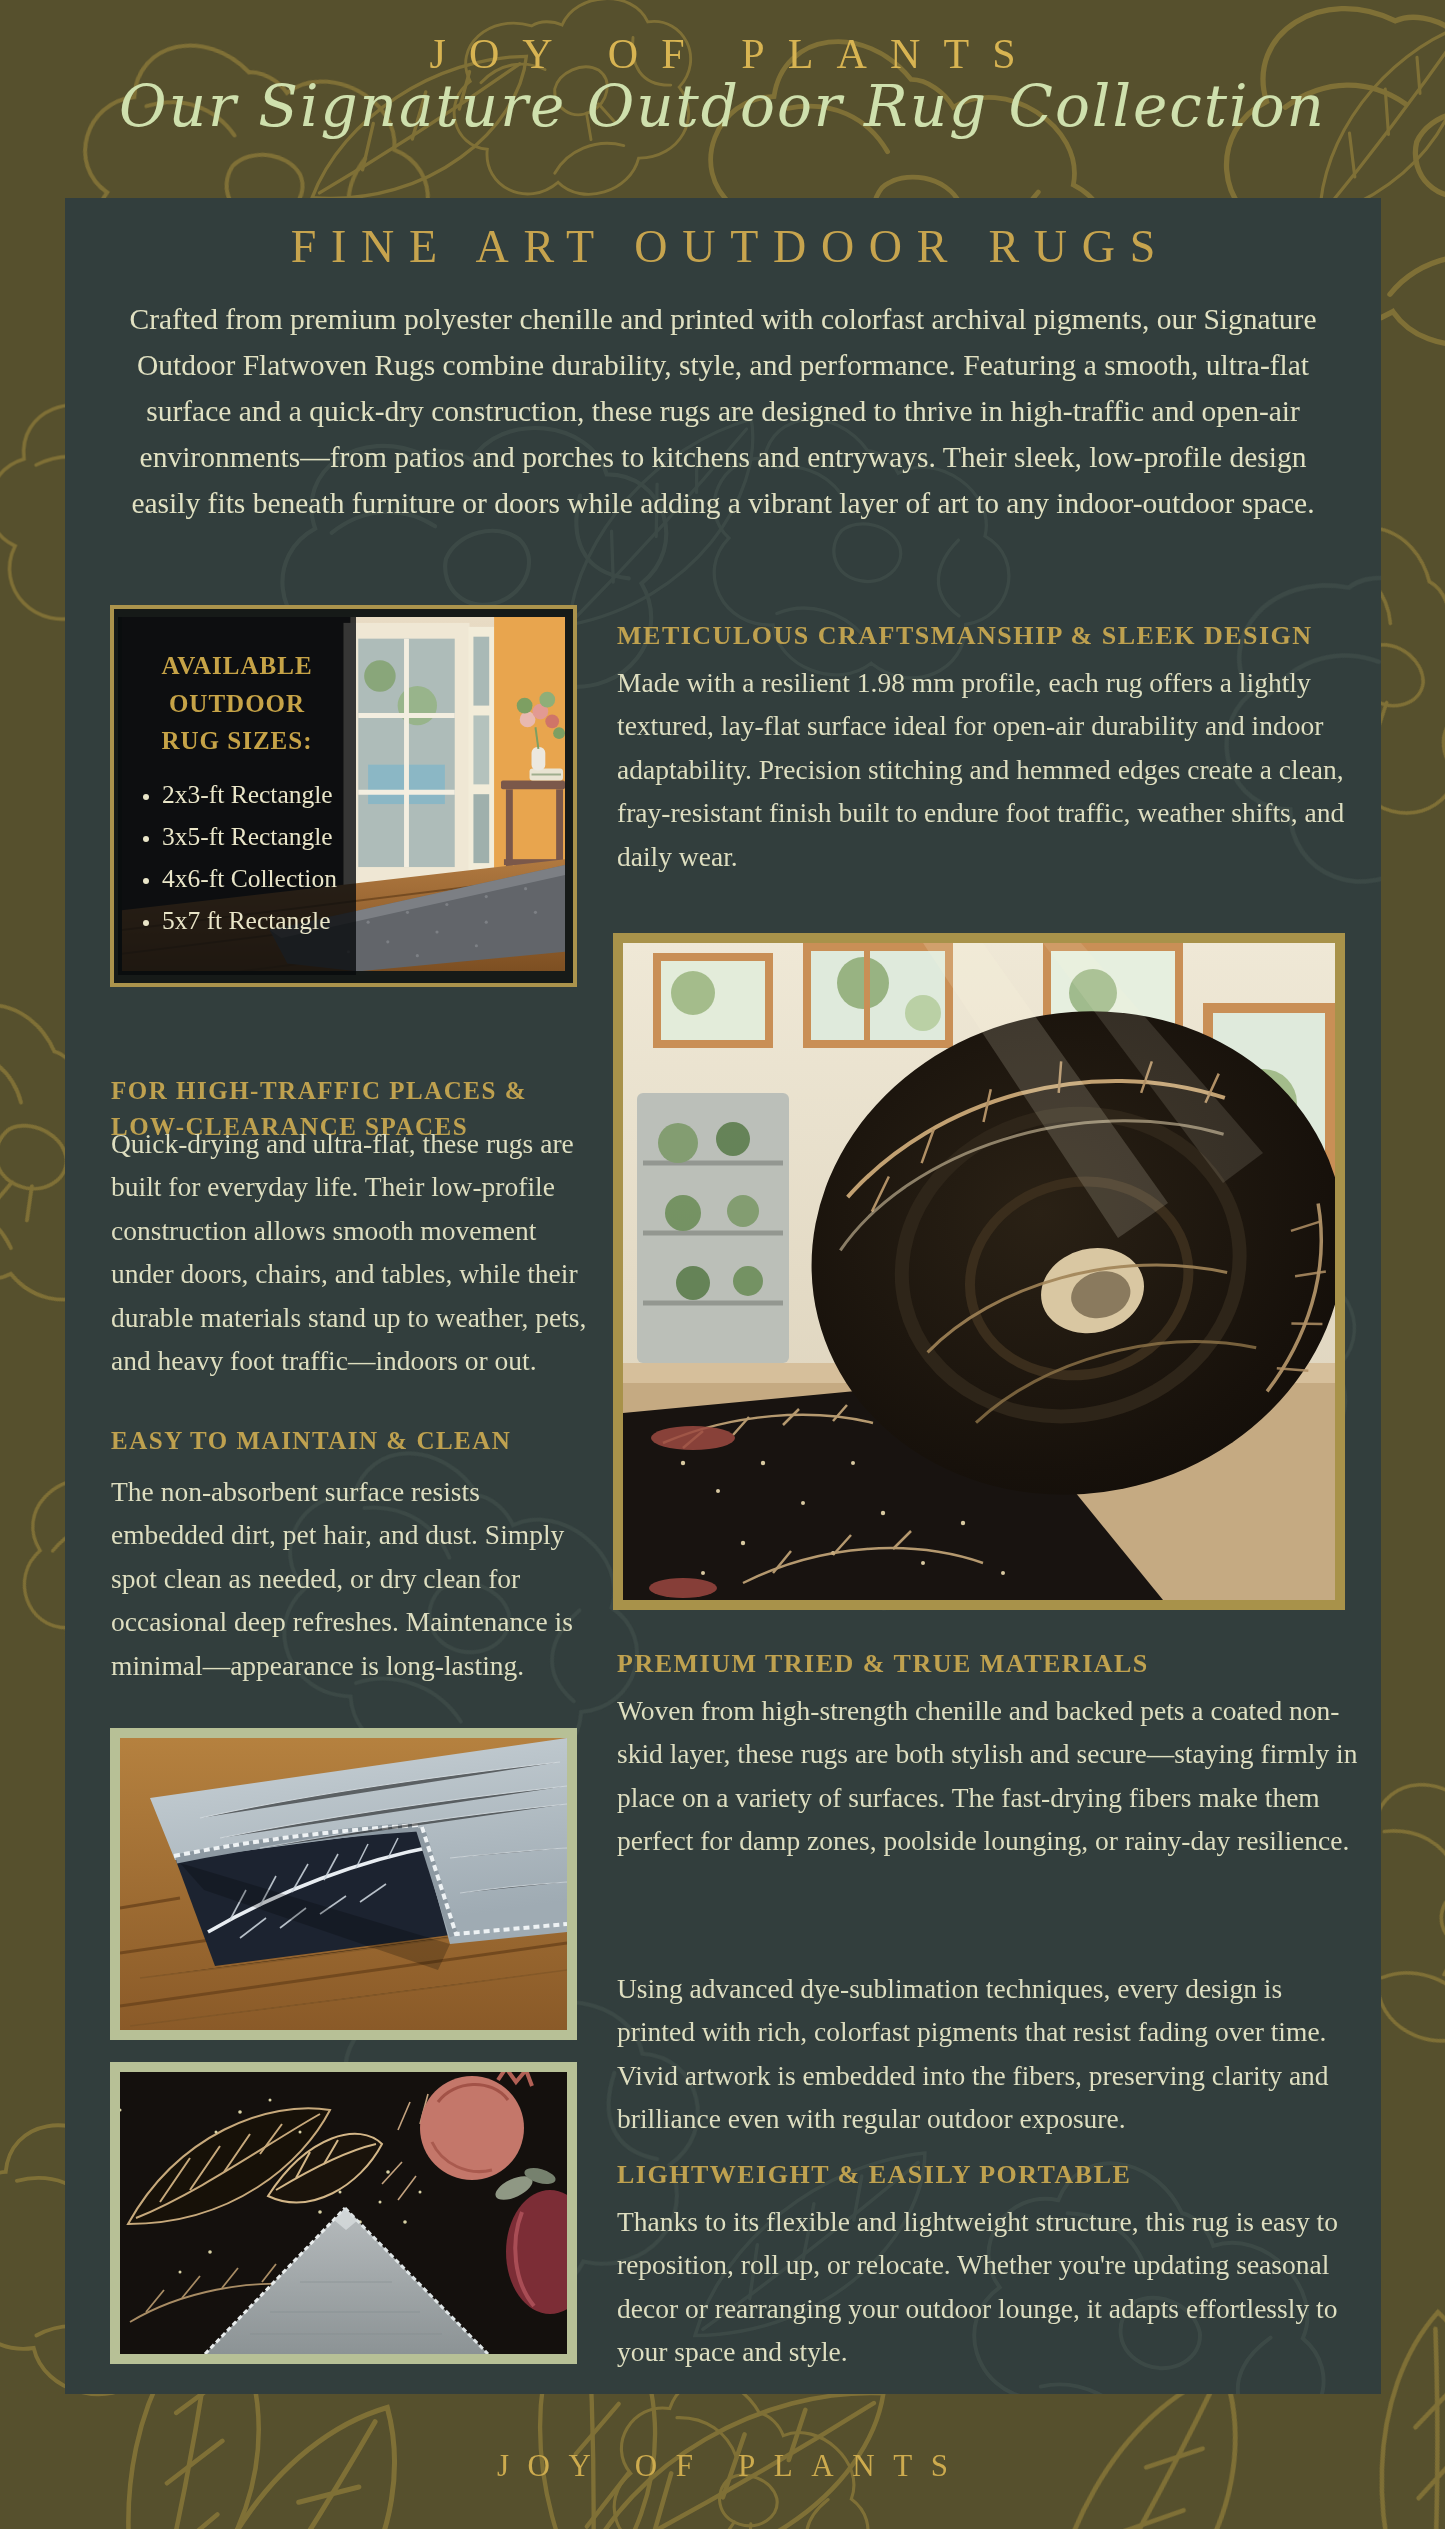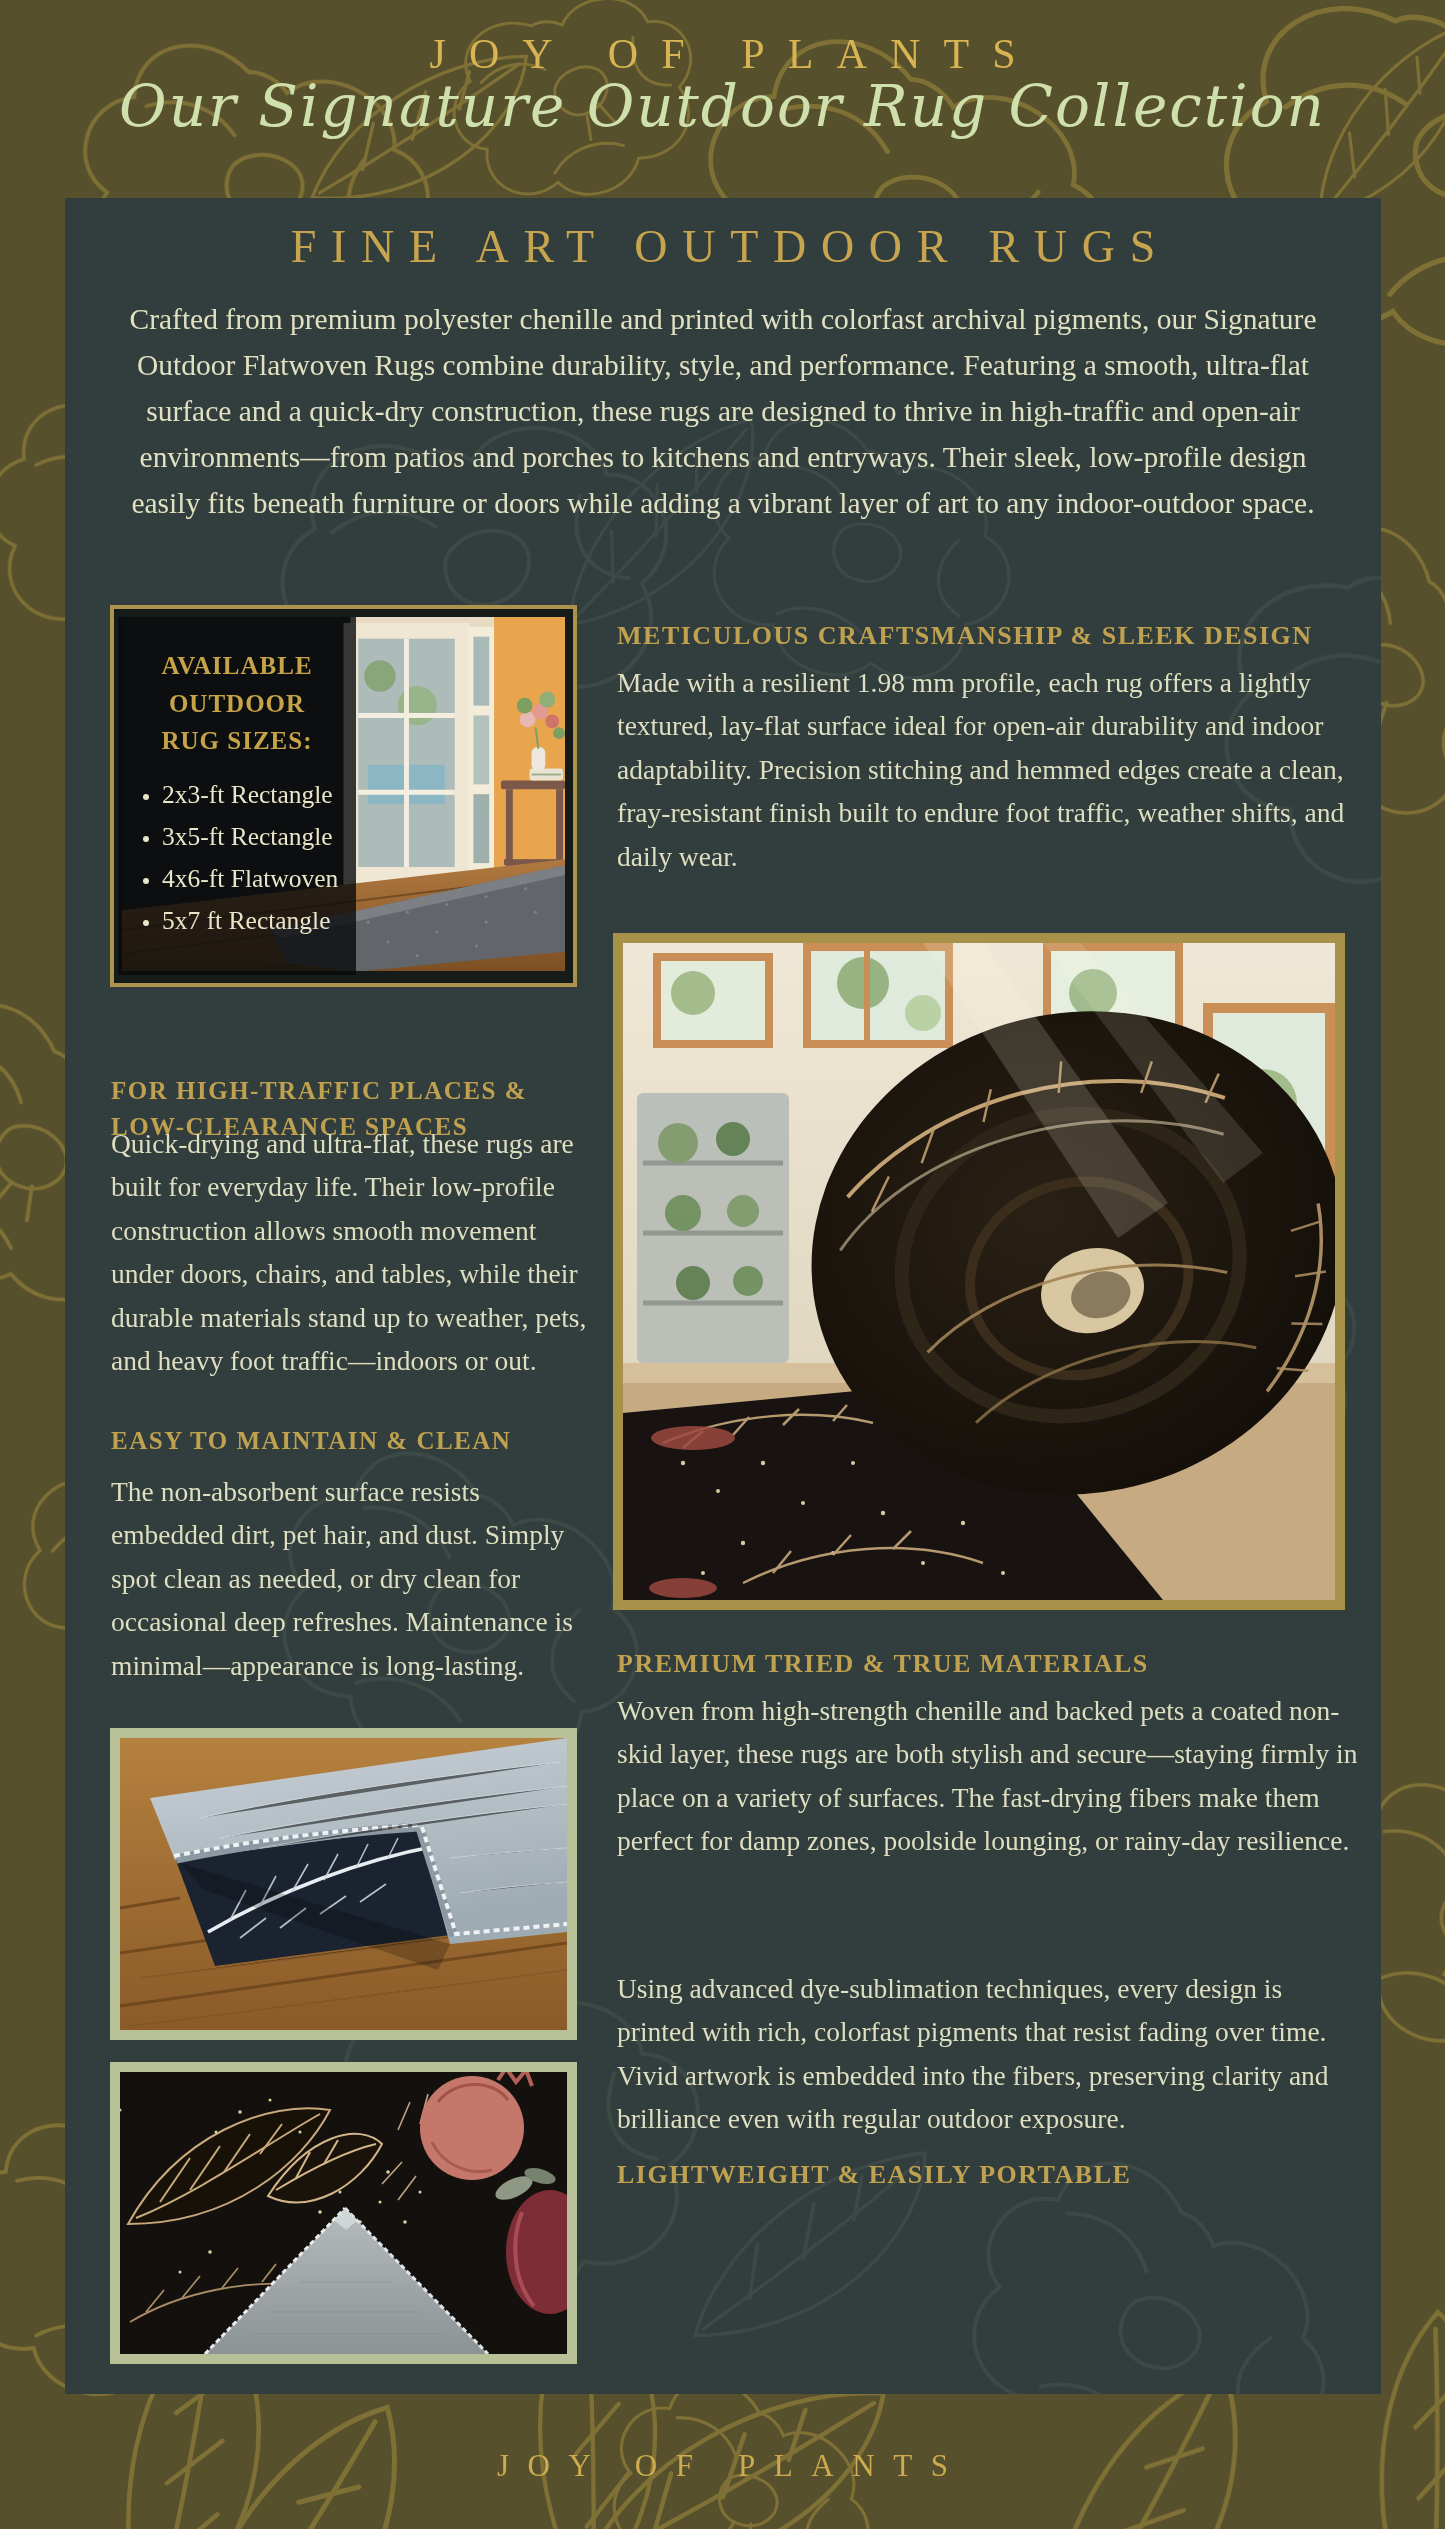--- a/index.html
+++ b/index.html
@@ -234,21 +234,21 @@
             <circle cx="300" cy="344" r="1.6"></circle>
             <circle cx="360" cy="334" r="1.6"></circle>
         </g>
       </svg>
     </div>
     <div class="sizes-overlay">
       <h3>AVAILABLE OUTDOOR RUG SIZES:</h3>
       <ul>
         <li>2x3-ft Rectangle</li>
         <li>3x5-ft Rectangle</li>
-        <li>4x6-ft Flatwoven</li>
+        <li>4x6-ft Collection</li>
         <li>5x7 ft Rectangle</li>
       </ul>
     </div>
   </div>
 
   <div class="sec-h" style="left:552px;top:419px;">METICULOUS CRAFTSMANSHIP &amp; SLEEK DESIGN</div>
   <div class="sec-p right" style="left:552px;top:463px;">Made with a resilient 1.98 mm profile, each rug offers a lightly textured, lay-flat surface ideal for open-air durability and indoor adaptability. Precision stitching and hemmed edges create a clean, fray-resistant finish built to endure foot traffic, weather shifts, and daily wear.</div>
 
   <div class="photo-frame gold" style="left:548px;top:735px;width:732px;height:677px;">
     <svg viewBox="0 0 712 657" preserveAspectRatio="none" aria-hidden="true">
@@ -464,15 +464,16 @@
       <polygon points="214,148 225,136 238,148 226,158" fill="#d7dcdd" opacity="0.8"></polygon>
     </svg>
   </div>
 
   <div class="sec-h" style="left:552px;top:1447px;">PREMIUM TRIED &amp; TRUE MATERIALS</div>
   <div class="sec-p right" style="left:552px;top:1491px;">Woven from high-strength chenille and backed pets a coated non-skid layer, these rugs are both stylish and secure—staying firmly in place on a variety of surfaces. The fast-drying fibers make them perfect for damp zones, poolside lounging, or rainy-day resilience.</div>
 
   <div class="sec-p right" style="left:552px;top:1769px;">Using advanced dye-sublimation techniques, every design is printed with rich, colorfast pigments that resist fading over time. Vivid artwork is embedded into the fibers, preserving clarity and brilliance even with regular outdoor exposure.</div>
 
   <div class="sec-h" style="left:552px;top:1958px;">LIGHTWEIGHT &amp; EASILY PORTABLE</div>
+  <div class="sec-p right" style="left:552px;top:2002px;">Thanks to its flexible and lightweight structure, this rug is easy to reposition, roll up, or relocate. Whether you're updating seasonal decor or rearranging your outdoor lounge, it adapts effortlessly to your space and style.</div>
 </div>
 
 <div class="footer-brand">JOY OF PLANTS</div>
 
 </body></html>

